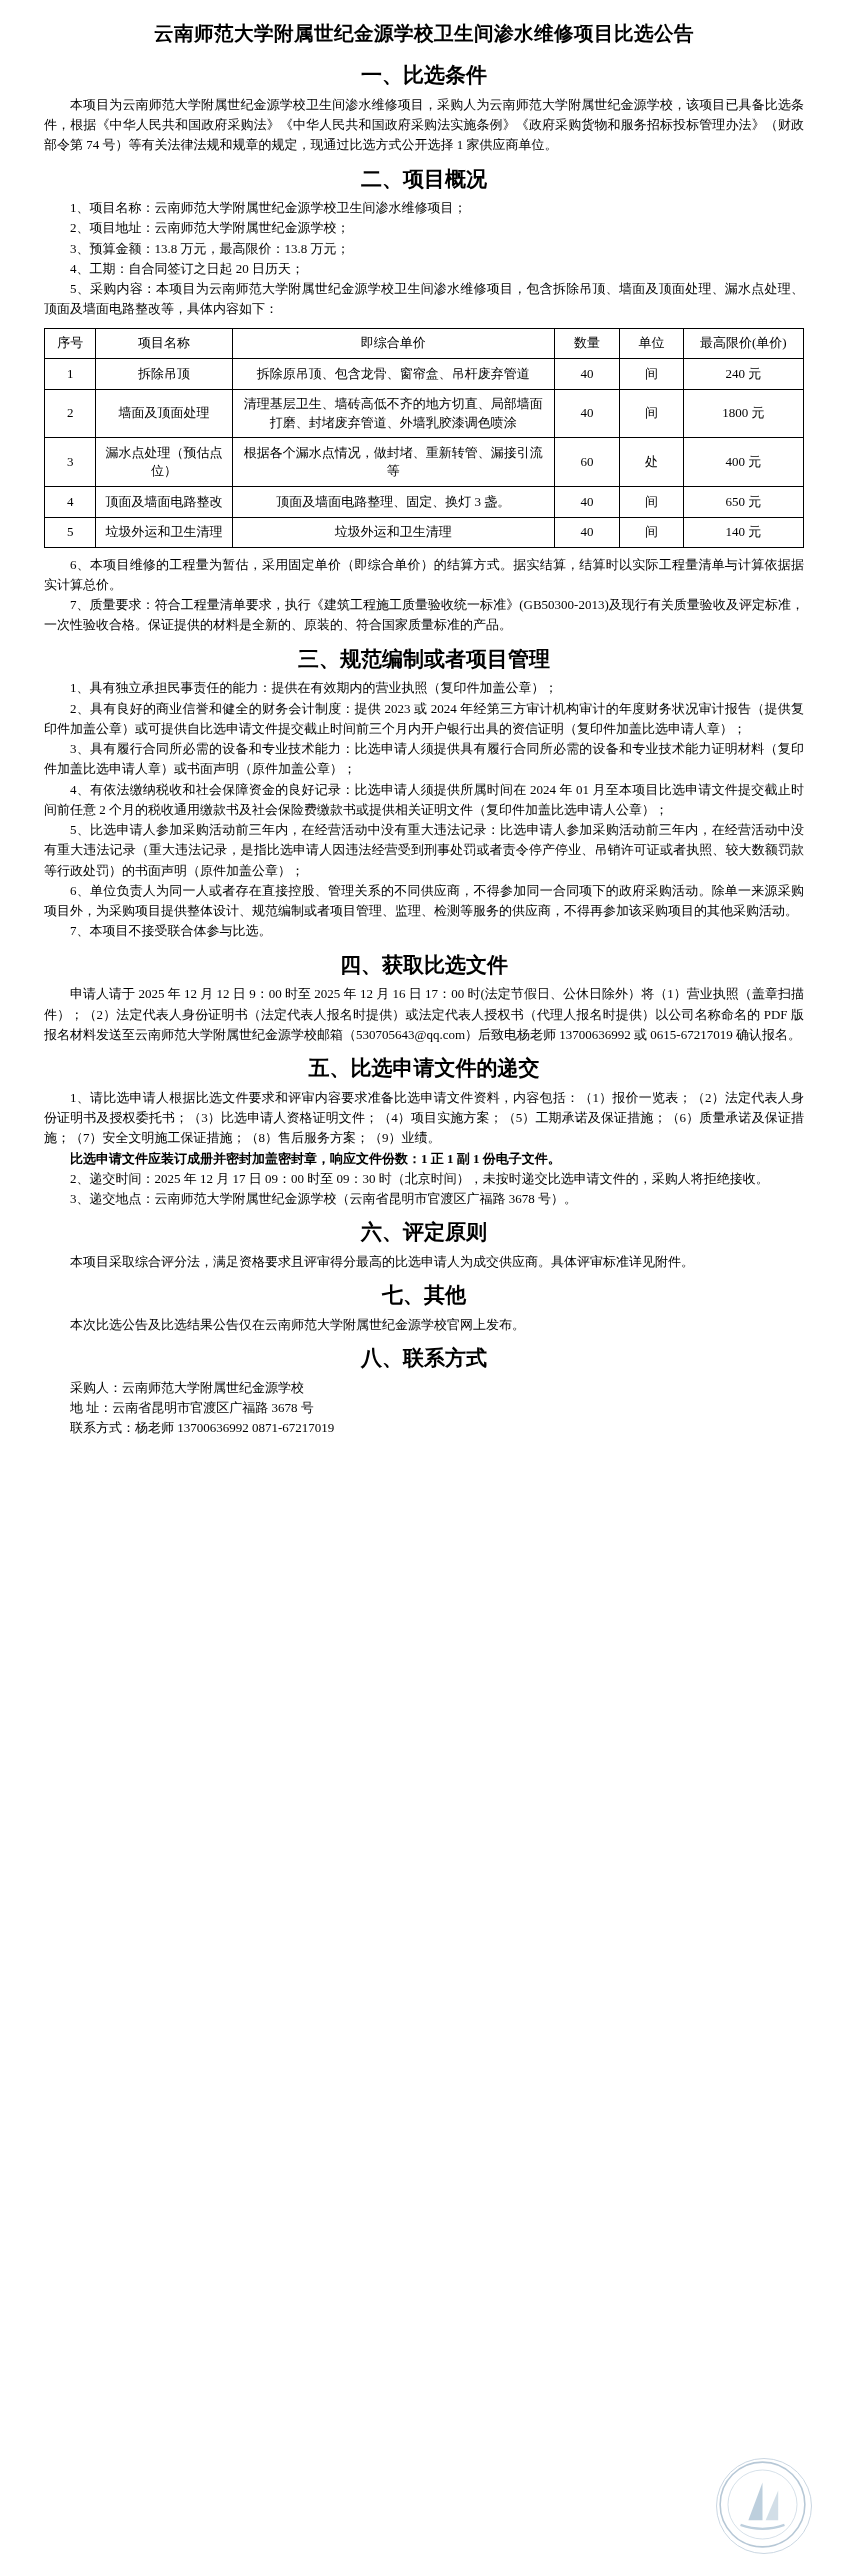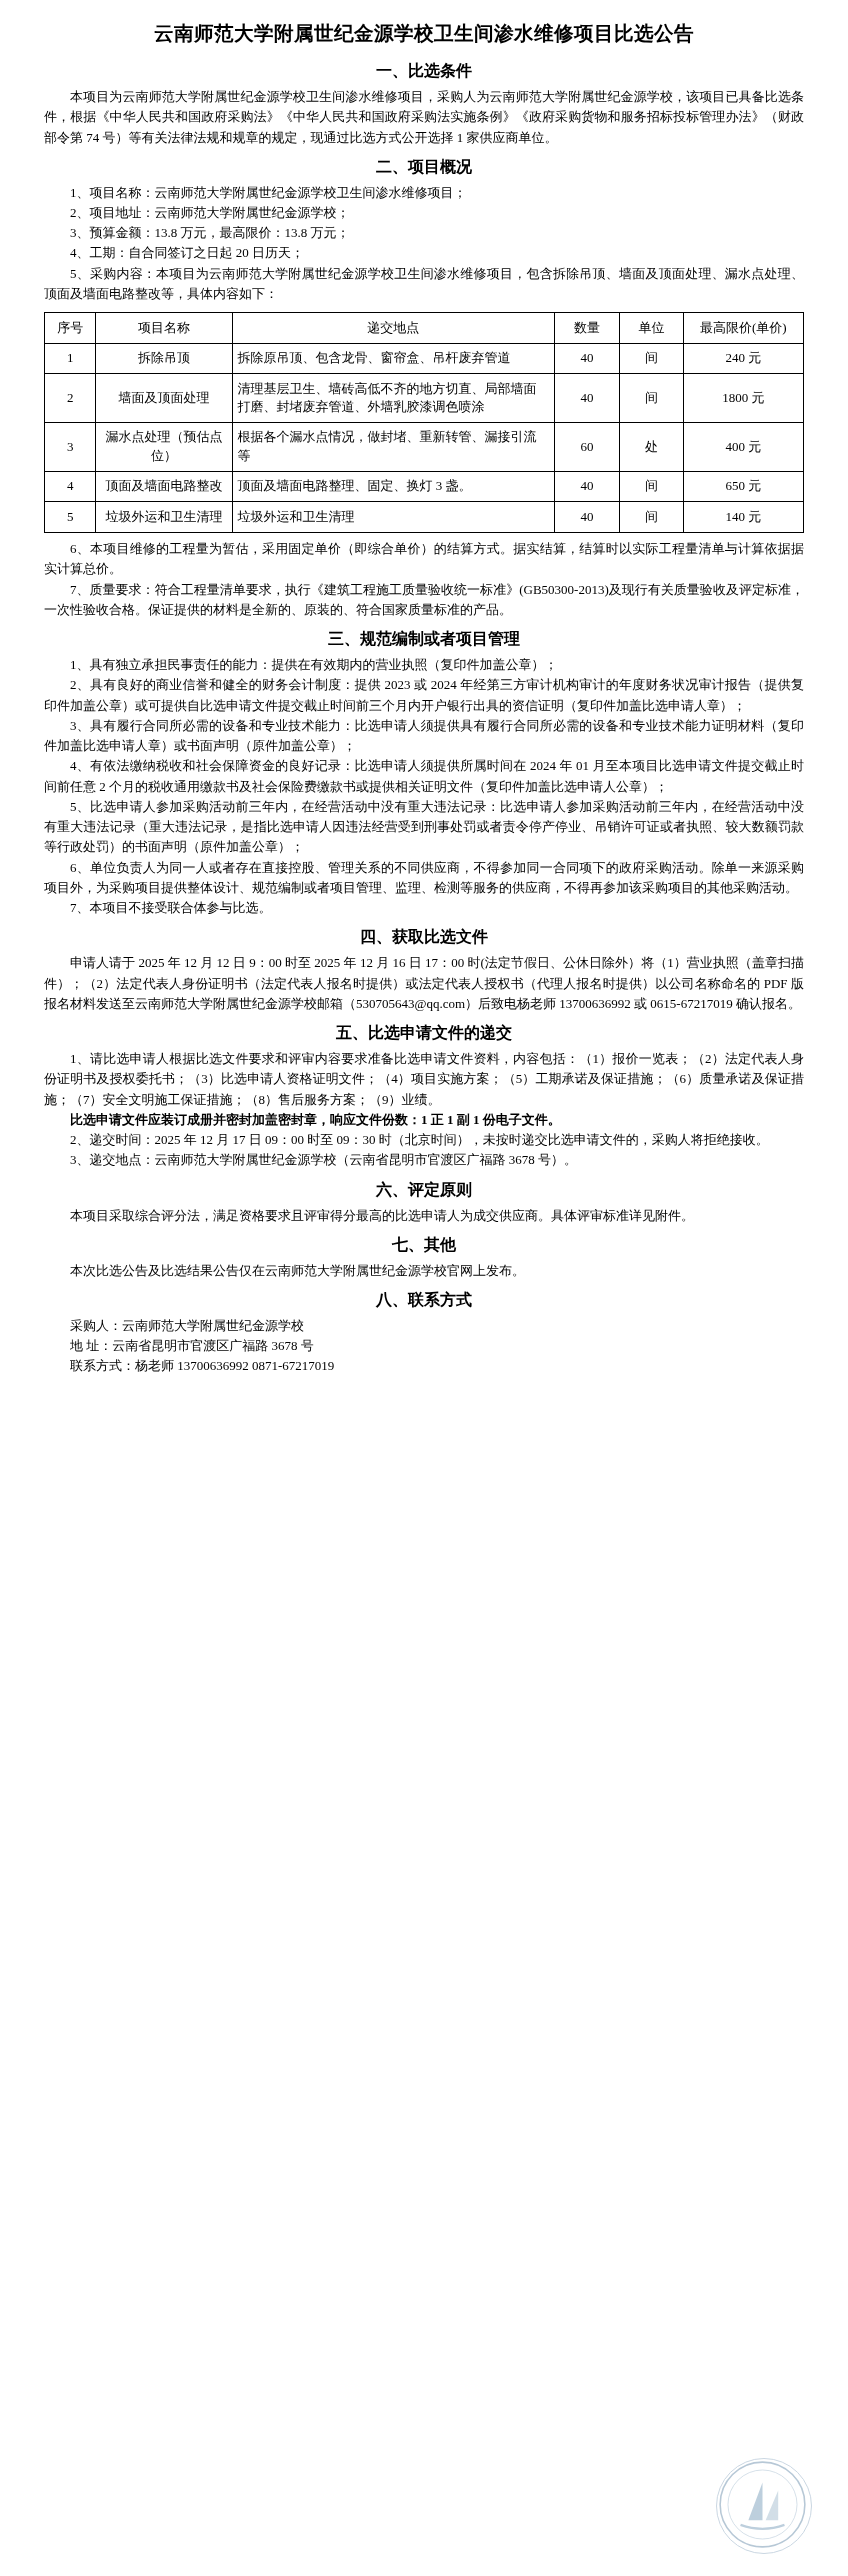--- a/index.html
+++ b/index.html
@@ -21,21 +21,21 @@
   }
   .doc-title {
     text-align: center;
     font-size: 19.6px;
     font-weight: bold;
     letter-spacing: 0.4px;
     line-height: 1.5;
     margin: 4.7px 0 11px 0;
   }
   .sec-head {
-    font-size: 16px;
+    font-size: 21px;
     font-weight: bold;
     text-align: center;
     margin: 7px 0 3.1px 0;
     line-height: 1.55;
   }
   p.para {
     font-size: 13px;
     line-height: 1.56;
     margin: 0;
     text-indent: 2em;
@@ -54,21 +54,21 @@
     border: 0.8px solid #000;
     padding: 5.5px 4.7px;
     line-height: 1.42;
     vertical-align: middle;
   }
   table.items th {
     text-align: center;
     font-weight: normal;
   }
   td.c { text-align: center; }
-  td.l { text-align: left; }
+  td.l { text-align: center; }
   .col-no { width: 41px; }
   .col-name { width: 126px; }
   .col-feat { width: auto; }
   .col-qty { width: 55px; }
   .col-unit { width: 53px; }
   .col-price { width: 110px; }
   .watermark {
     position: absolute;
     right: 36px;
     bottom: 22px;
@@ -96,21 +96,21 @@
   <p class="para">2、项目地址：云南师范大学附属世纪金源学校；</p>
   <p class="para">3、预算金额：13.8 万元，最高限价：13.8 万元；</p>
   <p class="para">4、工期：自合同签订之日起 20 日历天；</p>
   <p class="para">5、采购内容：本项目为云南师范大学附属世纪金源学校卫生间渗水维修项目，包含拆除吊顶、墙面及顶面处理、漏水点处理、顶面及墙面电路整改等，具体内容如下：</p>
 
   <table class="items">
     <thead>
       <tr>
         <th class="col-no">序号</th>
         <th class="col-name">项目名称</th>
-        <th class="col-feat">递交地点</th>
+        <th class="col-feat">即综合单价</th>
         <th class="col-qty">数量</th>
         <th class="col-unit">单位</th>
         <th class="col-price">最高限价(单价)</th>
       </tr>
     </thead>
     <tbody>
       <tr>
         <td class="c">1</td>
         <td class="c">拆除吊顶</td>
         <td class="l">拆除原吊顶、包含龙骨、窗帘盒、吊杆废弃管道</td>

